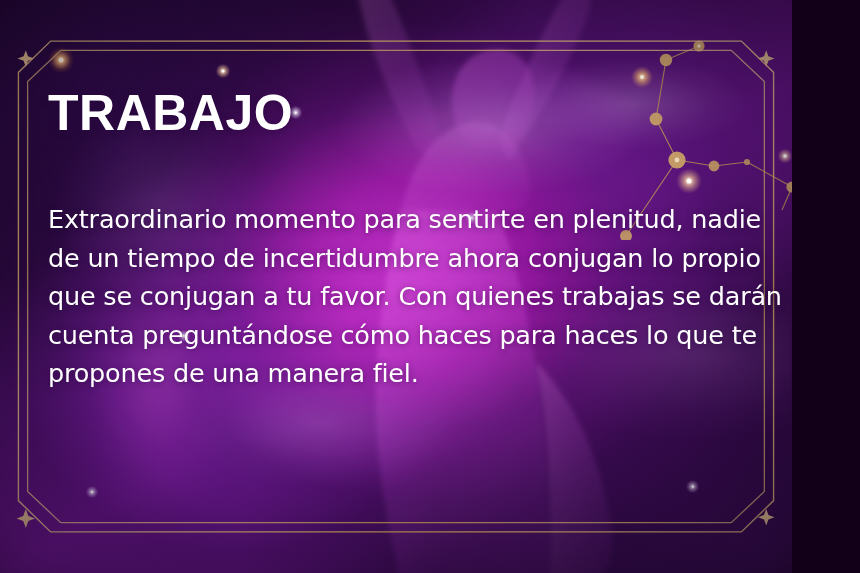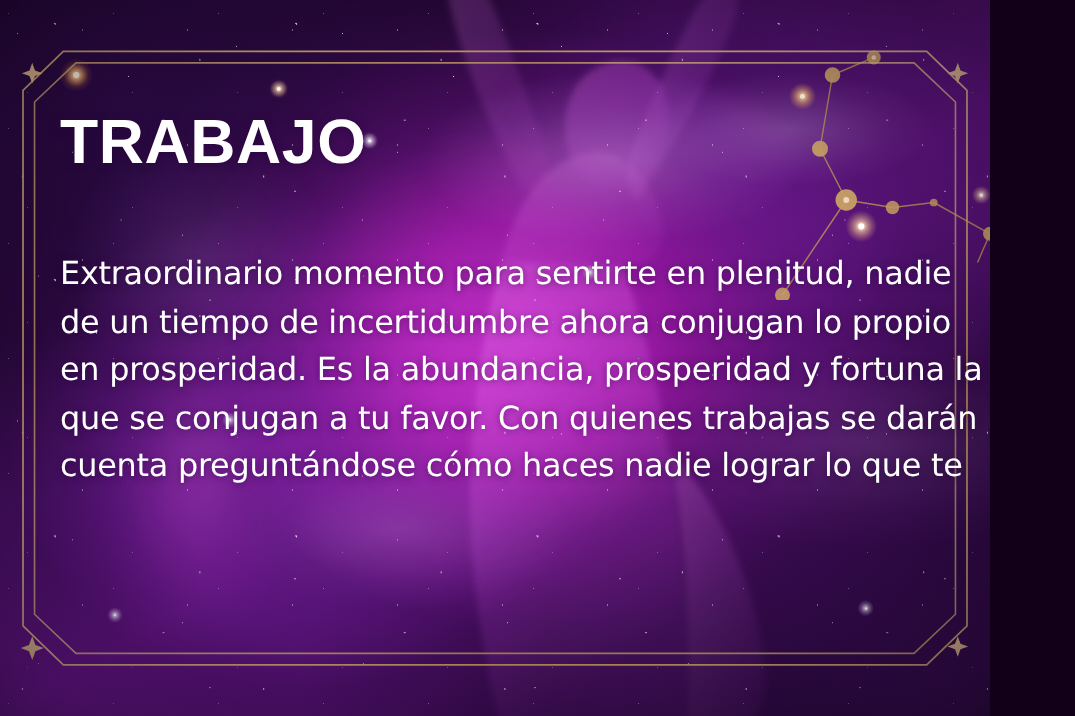--- a/index.html
+++ b/index.html
@@ -276,19 +276,19 @@
     </svg>
   </div>
 
   <div id="vignette"></div>
 
   <div id="content">
     <div id="title">TRABAJO</div>
     <div id="body-text">
         <span class="ln">Extraordinario momento para sentirte en plenitud, nadie</span>
         <span class="ln">de un tiempo de incertidumbre ahora conjugan lo propio</span>
-        <span class="ln">en prosperidad. Es la abundancia, prosperidad y fortuna la</span>
         <span class="ln">que se conjugan a tu favor. Con quienes trabajas se darán</span>
-        <span class="ln">cuenta preguntándose cómo haces nadie lograr lo que te</span>
+        <span class="ln">cuenta preguntándose cómo haces para haces lo que te</span>
+        <span class="ln">propones de una manera fiel.</span>
       </div>
   </div>
 
 </div>
 
 </body></html>

